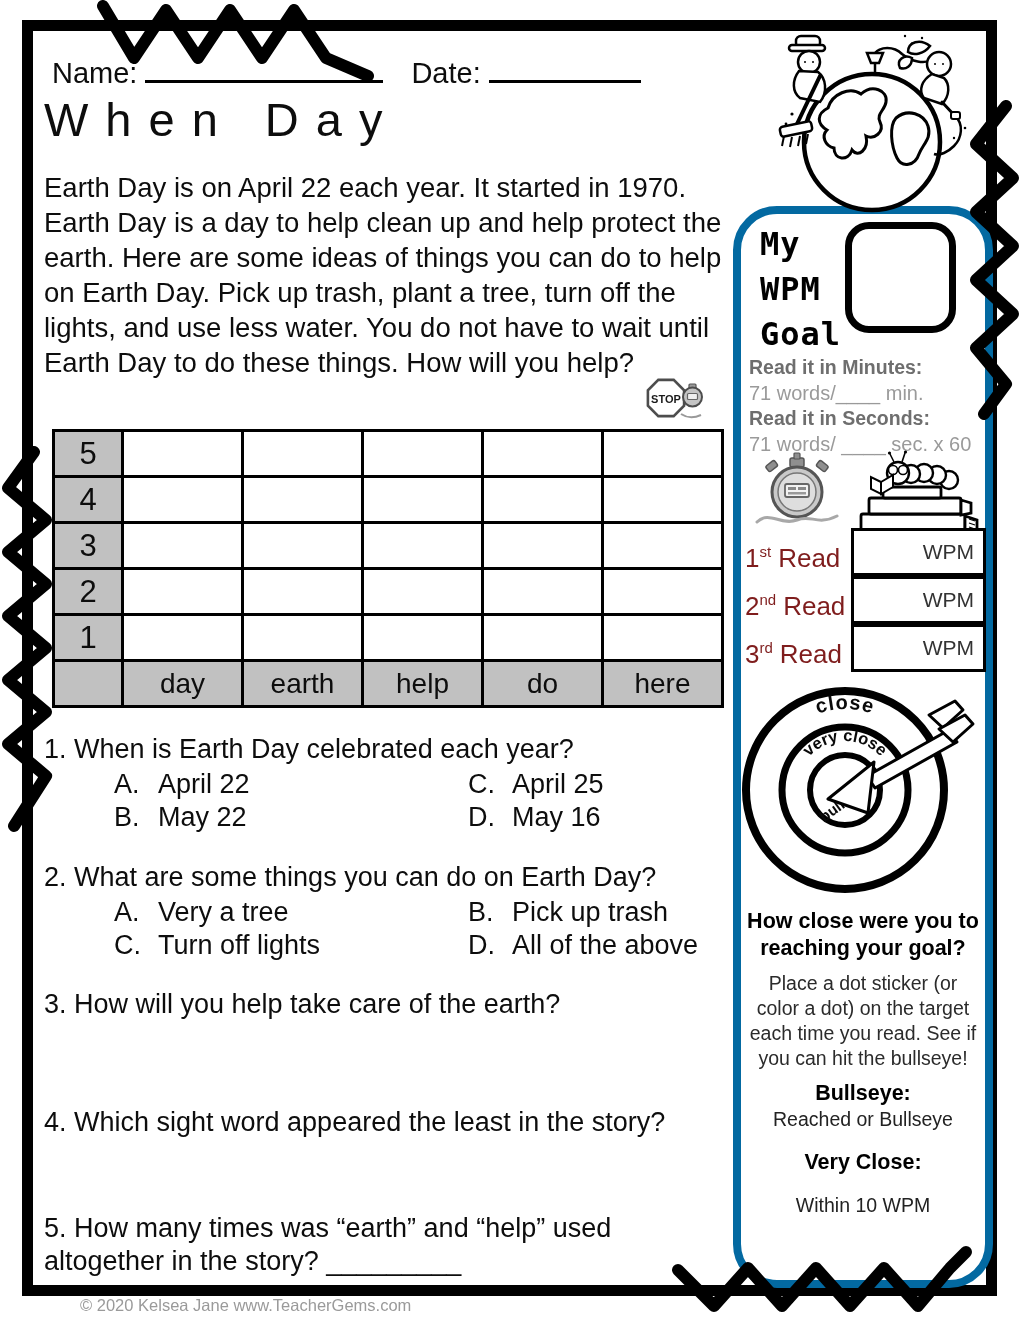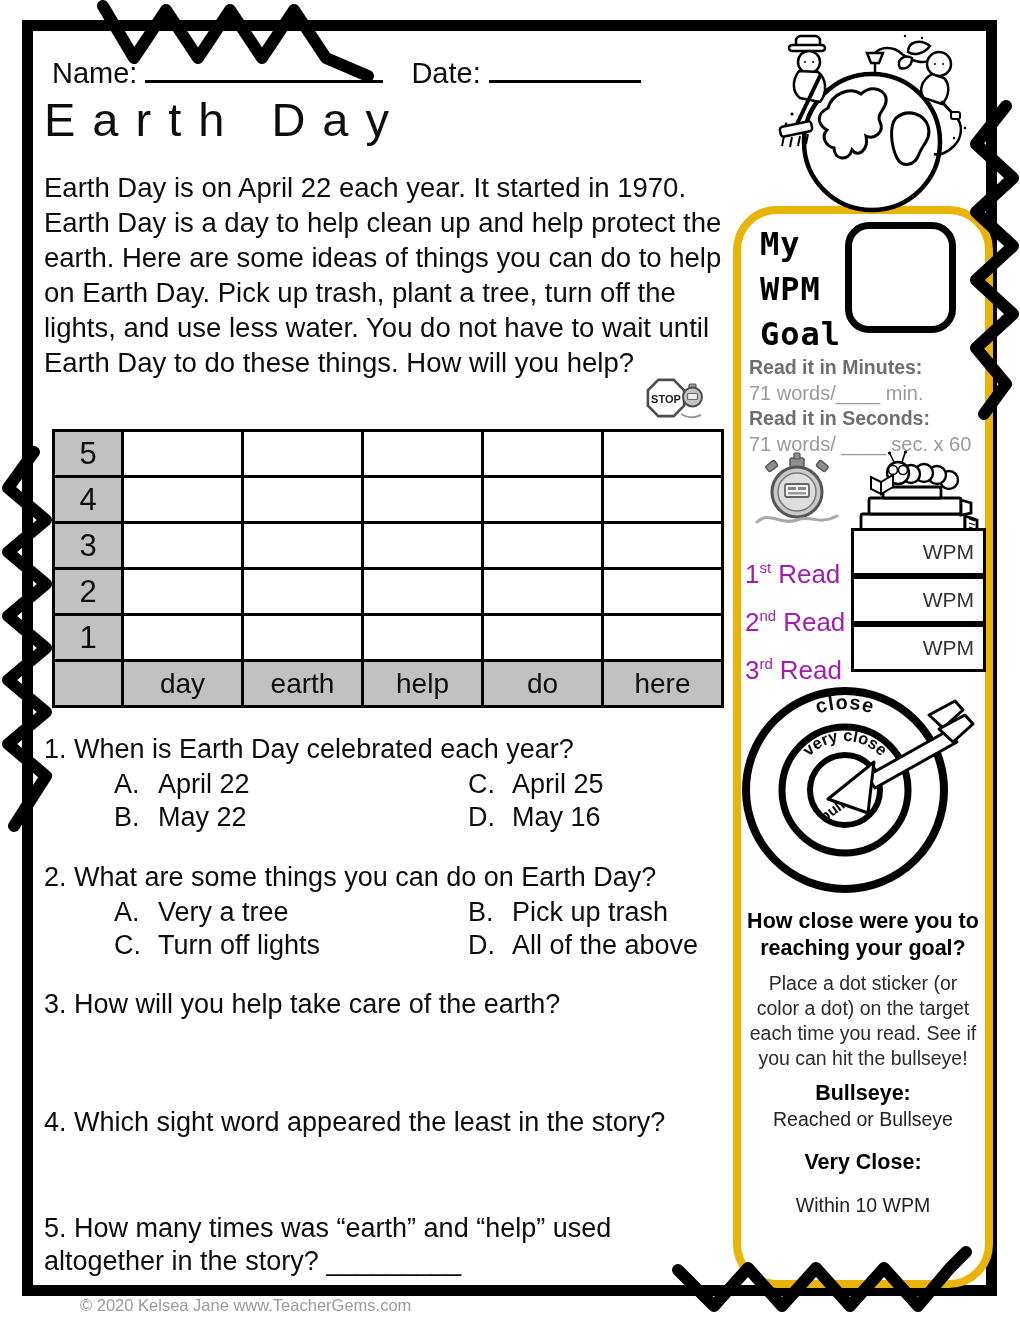--- a/index.html
+++ b/index.html
@@ -25,30 +25,30 @@
   #tally .num{font-size:31px;}
   #tally .lbl{font-size:28px;}
   
   .question{position:absolute;left:44px;width:682px;font-size:27px;line-height:33px;z-index:2;}
   .q-options{display:grid;grid-template-columns:354px 1fr;padding-left:70px;margin-top:2px;}
   .q-letter{display:inline-block;width:44px;}
   
   #footer{position:absolute;left:80px;top:1296px;font-size:16.5px;color:#9a9a9a;z-index:2;}
   
   #sidebar{position:absolute;left:733px;top:206px;width:260px;height:1082px;background:#fff;
-           border:8px solid #eab308;border-radius:44px;box-sizing:border-box;z-index:2;}
+           border:8px solid #0369a1;border-radius:44px;box-sizing:border-box;z-index:2;}
   #goal-title{position:absolute;left:19px;top:8px;font-family:"DejaVu Sans Mono",monospace;
               font-weight:bold;font-size:32px;line-height:45px;letter-spacing:1px;color:#000;}
   #goal-box{position:absolute;left:104px;top:8px;width:111px;height:111px;border:7px solid #000;
             border-radius:24px;box-sizing:border-box;background:#fff;}
   #wpm-lines{position:absolute;left:8px;top:141px;line-height:25.5px;}
   .wpm-label{font-weight:bold;color:#6e6e6e;font-size:19.5px;}
   .wpm-value{color:#9a9a9a;font-size:20px;}
   .read-row{position:absolute;left:2px;height:48px;}
-  .read-label{position:absolute;left:2px;top:16px;height:48px;line-height:48px;font-size:26px;color:#a21caf;}
+  .read-label{position:absolute;left:2px;top:0;height:48px;line-height:48px;font-size:26px;color:#7f1d1d;}
   .read-label sup{font-size:15px;}
   .read-word{margin-left:7px;}
   .wpm-box{position:absolute;left:108px;top:0;width:135px;height:48px;border:3px solid #000;
            box-sizing:border-box;text-align:right;line-height:42px;font-size:21px;color:#333;
            padding-right:9px;background:#fff;}
   #goal-question{position:absolute;left:2px;right:2px;top:694px;text-align:center;
                  font-size:21.5px;font-weight:bold;line-height:27px;color:#000;}
   #instructions{position:absolute;left:7px;right:7px;top:757px;text-align:center;
                 font-size:19.5px;line-height:25px;color:#2b2b2b;}
   #results{position:absolute;left:2px;right:2px;top:866px;text-align:center;}
@@ -71,21 +71,21 @@
       <polyline points="34,452 8,488 46,520 8,552 46,584 8,616 46,648 8,680 46,712 8,744 46,776 14,826"></polyline>
       <polyline points="1006,106 976,144 1013,178 976,212 1013,246 976,280 1013,314 976,348 1006,384 984,414"></polyline>
       <polyline points="678,1270 714,1306 748,1268 782,1306 816,1268 850,1306 884,1268 918,1306 950,1268 966,1252"></polyline>
     </g>
   </svg>
 
   <div id="name-date">
     <span>Name:</span><span id="name-blank" class="blank"></span><span id="date-label">Date:</span><span id="date-blank" class="blank"></span>
   </div>
 
-  <div id="page-title">Earth Day</div>
+  <div id="page-title">When Day</div>
 
   <div id="story">Earth Day is on April 22 each year. It started in 1970. Earth Day is a day to help clean up and help protect the earth. Here are some ideas of things you can do to help on Earth Day. Pick up trash, plant a tree, turn off the lights, and use less water. You do not have to wait until Earth Day to do these things. How will you help?</div>
 
   <svg class="abs" style="left:645px;top:376px;width:64px;height:46px" viewBox="0 0 64 46">
     <polygon points="13.3,3.9 28.7,3.9 39.1,14.3 39.1,29.7 28.7,40.1 13.3,40.1 2.9,29.7 2.9,14.3" fill="#fff" stroke="#4d4d4d" stroke-width="2.6"></polygon>
     <text x="21" y="26.5" text-anchor="middle" font-size="11" font-weight="bold" fill="#1a1a1a">STOP</text>
     <rect x="44" y="8" width="7" height="5" rx="1" fill="#9a9a9a" stroke="#555" stroke-width="1.2"></rect>
     <circle cx="47.5" cy="21" r="9.5" fill="#c4c4c4" stroke="#4d4d4d" stroke-width="2"></circle>
     <rect x="42.5" y="17.5" width="10" height="6" rx="1" fill="#efefef" stroke="#666" stroke-width="1.2"></rect>
     <path d="M36,38 q9,6 20,1" stroke="#999" stroke-width="2" fill="none"></path>

